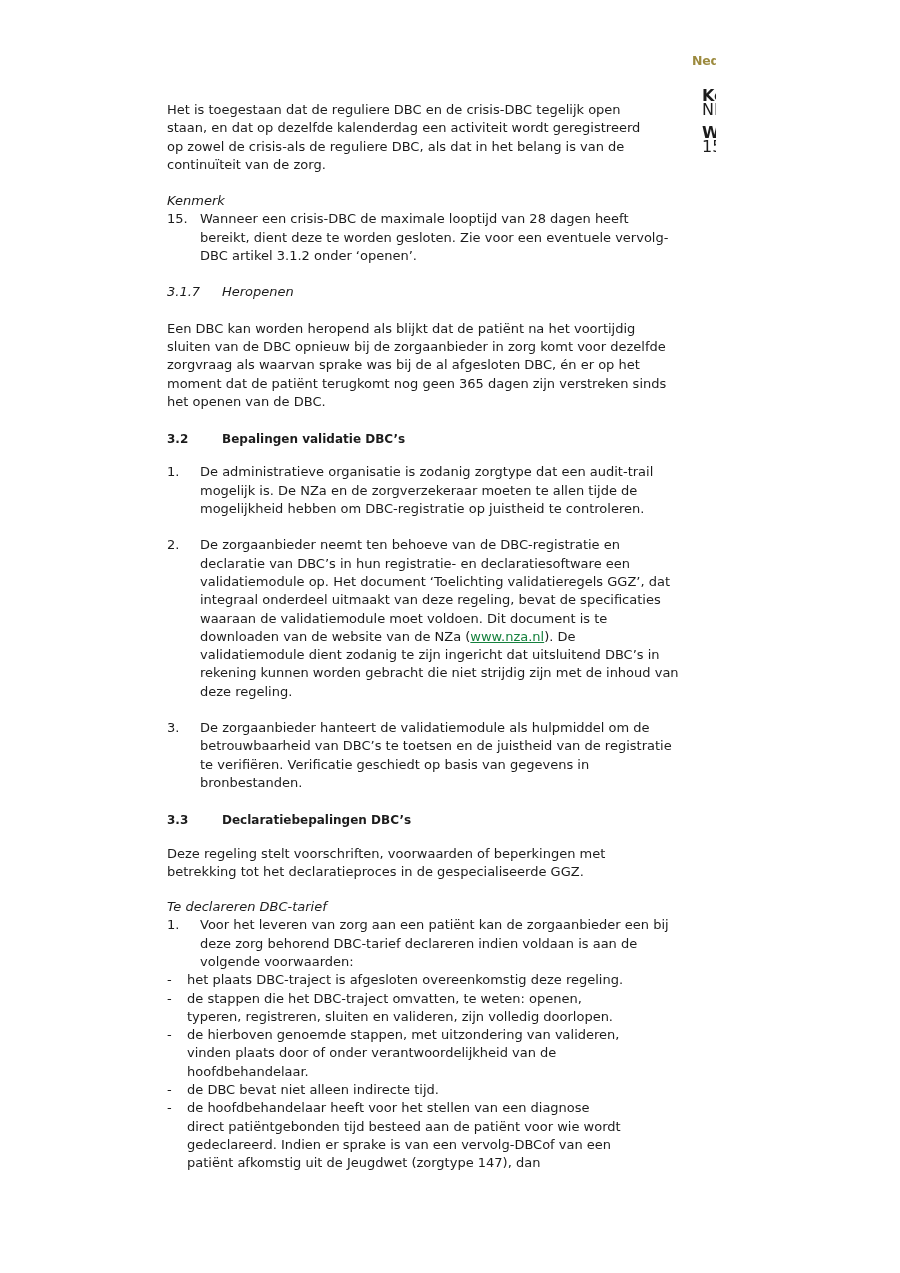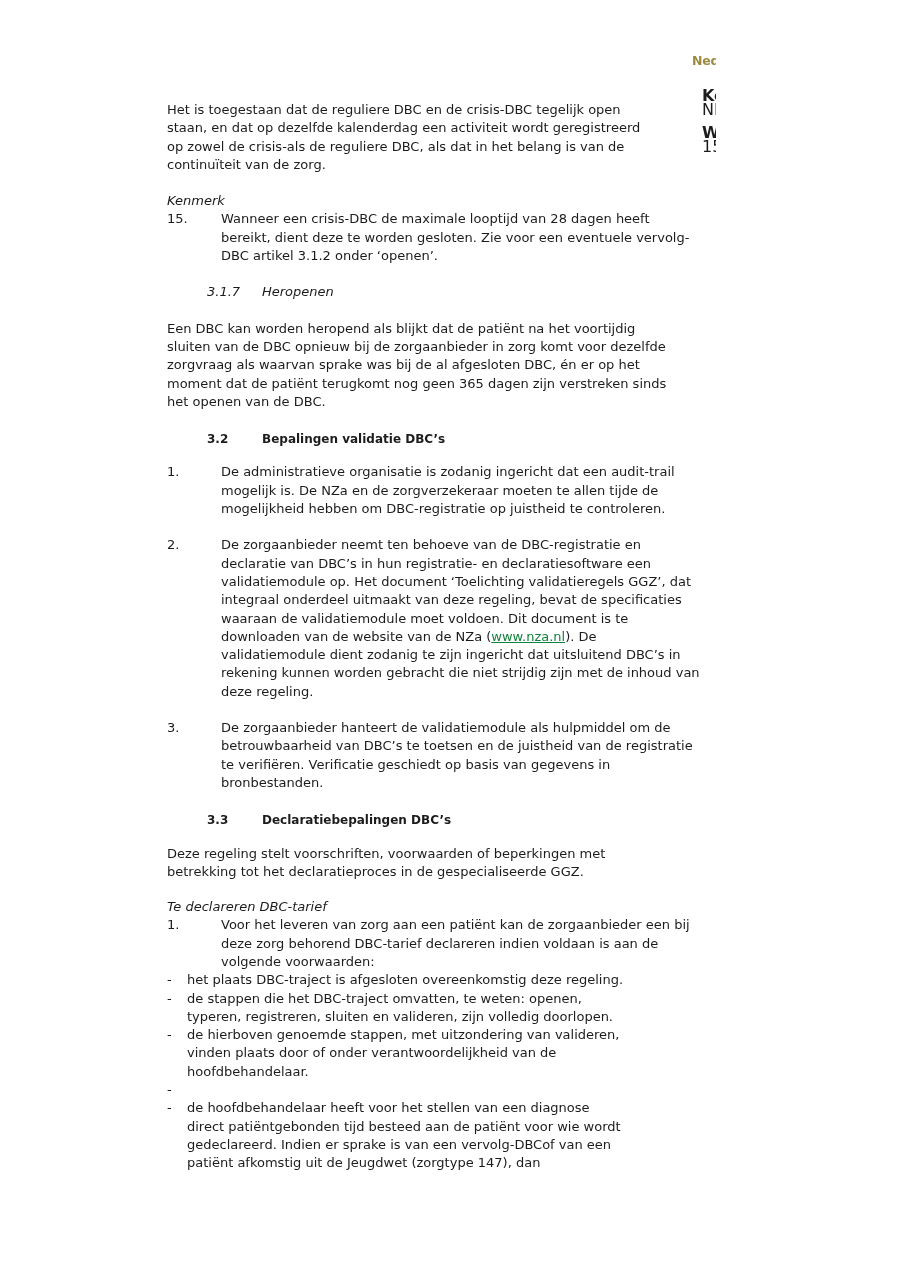--- a/index.html
+++ b/index.html
@@ -46,27 +46,27 @@
     left: 167px;
     top: 101px;
     width: 512px;
   }
   .main > div { margin: 0 0 18px 0; }
 
   .p-indent { margin-left: 33px; width: 482px; }
 
   .label-it { font-style: italic; margin-bottom: 0 !important; }
 
-  .li { display: flex; gap: 21px; }
+  .li { display: flex; }
   .li .num { flex: none; width: 33px; }
   .li .txt { flex: none; width: 482px; }
   .li-tight { margin-bottom: 0 !important; }
 
   .h-sub { display: flex; font-style: italic; margin-top: 18px; }
-  .h-sub .num, .h-bold .num { flex: none; width: 55px; margin-left: 40px; }
+  .h-sub .num, .h-bold .num { flex: none; width: 55px; }
 
   .h-bold { display: flex; font-weight: bold; font-size: 12px;
             margin-top: 19px !important; margin-bottom: 15px !important; }
 
   .p-mb17 { margin-bottom: 17px !important; }
 
   .conds { margin-left: 58px; }
   .cond { display: flex; }
   .cond .dash { flex: none; width: 20px; }
   .cond .ctxt { flex: none; width: 438px; }
@@ -109,21 +109,21 @@
 
     <div>Een DBC kan worden heropend als blijkt dat de patiënt na het voortijdig sluiten van de DBC opnieuw bij de zorgaanbieder in zorg komt voor dezelfde zorgvraag als waarvan sprake was bij de al afgesloten DBC, én er op het moment dat de patiënt terugkomt nog geen 365 dagen zijn verstreken sinds het openen van de DBC.</div>
 
     <div class="h-bold">
       <span class="num">3.2</span>
       <span class="ttl">Bepalingen validatie DBC’s</span>
     </div>
 
     <div class="li">
       <span class="num">1.</span>
-      <span class="txt">De administratieve organisatie is zodanig ingericht dat een audit-trail mogelijk is. De NZa en de zorgverzekeraar moeten te allen tijde de mogelijkheid hebben om DBC-registratie op juistheid te controleren.</span>
+      <span class="txt">De administratieve organisatie is zodanig zorgtype dat een audit-trail mogelijk is. De NZa en de zorgverzekeraar moeten te allen tijde de mogelijkheid hebben om DBC-registratie op juistheid te controleren.</span>
     </div>
 
     <div class="li">
       <span class="num">2.</span>
       <span class="txt"><span>De zorgaanbieder neemt ten behoeve van de DBC-registratie en declaratie van DBC’s in hun registratie- en declaratiesoftware een validatiemodule op. Het document ‘Toelichting validatieregels GGZ’, dat integraal onderdeel uitmaakt van deze regeling, bevat de specificaties waaraan de validatiemodule moet voldoen. Dit document is te downloaden van de website van de NZa (</span><a class="doclink" href="#">www.nza.nl</a><span>). De validatiemodule dient zodanig te zijn ingericht dat uitsluitend DBC’s in rekening kunnen worden gebracht die niet strijdig zijn met de inhoud van deze regeling.</span></span>
     </div>
 
     <div class="li">
       <span class="num">3.</span>
       <span class="txt">De zorgaanbieder hanteert de validatiemodule als hulpmiddel om de betrouwbaarheid van DBC’s te toetsen en de juistheid van de registratie te verifiëren. Verificatie geschiedt op basis van gegevens in bronbestanden.</span>
@@ -151,20 +151,21 @@
       <div class="cond">
         <span class="dash">-</span>
         <span class="ctxt">de stappen die het DBC-traject omvatten, te weten: openen, typeren, registreren, sluiten en valideren, zijn volledig doorlopen.</span>
       </div>
       <div class="cond">
         <span class="dash">-</span>
         <span class="ctxt">de hierboven genoemde stappen, met uitzondering van valideren, vinden plaats door of onder verantwoordelijkheid van de hoofdbehandelaar.</span>
       </div>
       <div class="cond">
         <span class="dash">-</span>
+        <span class="ctxt">de DBC bevat niet alleen indirecte tijd.</span>
       </div>
       <div class="cond">
         <span class="dash">-</span>
         <span class="ctxt">de hoofdbehandelaar heeft voor het stellen van een diagnose direct patiëntgebonden tijd besteed aan de patiënt voor wie wordt gedeclareerd. Indien er sprake is van een vervolg-DBCof van een patiënt afkomstig uit de Jeugdwet (zorgtype 147), dan</span>
       </div>
     </div>
 
   </div>
 </div>
 

